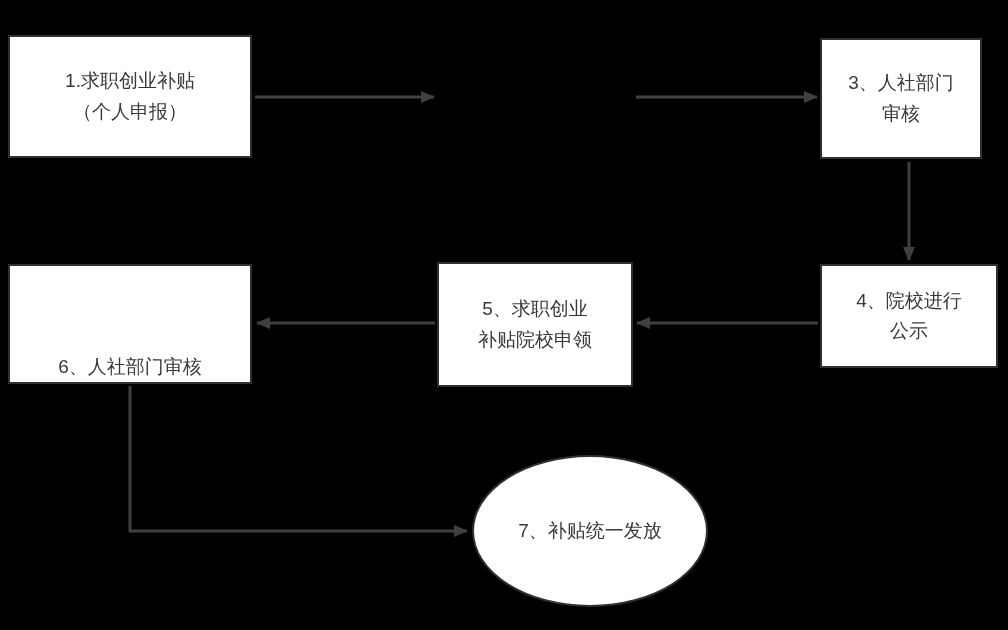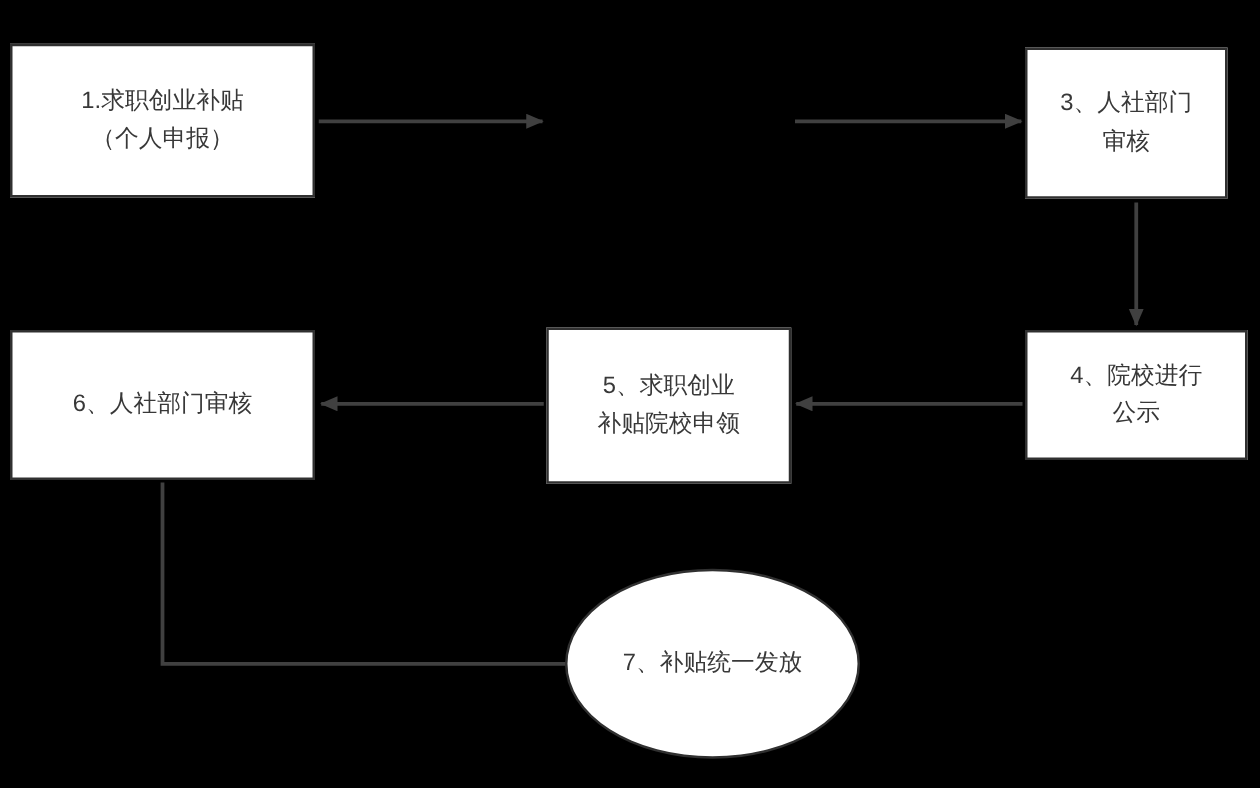--- a/index.html
+++ b/index.html
@@ -31,22 +31,22 @@
   }
   .node .label {
     white-space: pre-line;
     padding: 0 6px;
   }
   .node1 { left: 8px;   top: 35px;  width: 244px; height: 123px; }
   .node2 { left: 437px; top: 28px;  width: 196px; height: 142px; }
   .node3 { left: 820px; top: 38px;  width: 162px; height: 121px; }
   .node4 { left: 820px; top: 264px; width: 178px; height: 104px; }
   .node5 { left: 437px; top: 262px; width: 196px; height: 125px; }
-  .node6 { left: 8px;   top: 264px; width: 244px; height: 120px; }
-  .node7 { left: 452px; top: 455px; width: 236px; height: 152px; border-radius: 50%; }
+  .node6 { left: 8px;   top: 264px; width: 244px; height: 120px; align-items: flex-end; }
+  .node7 { left: 472px; top: 455px; width: 236px; height: 152px; border-radius: 50%; }
   svg.edges {
     position: absolute;
     left: 0;
     top: 0;
     width: 1008px;
     height: 630px;
   }
   .edge {
     stroke: #404040;
     stroke-width: 3;

